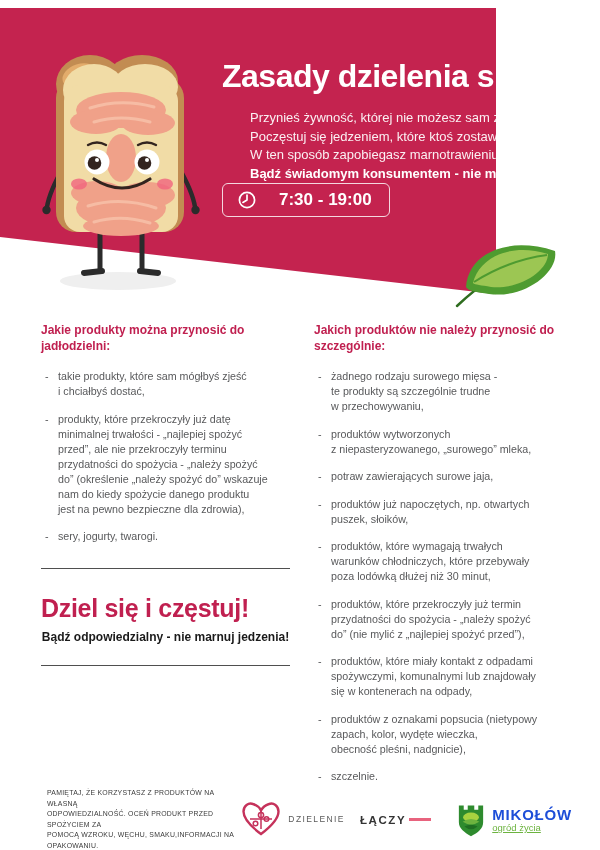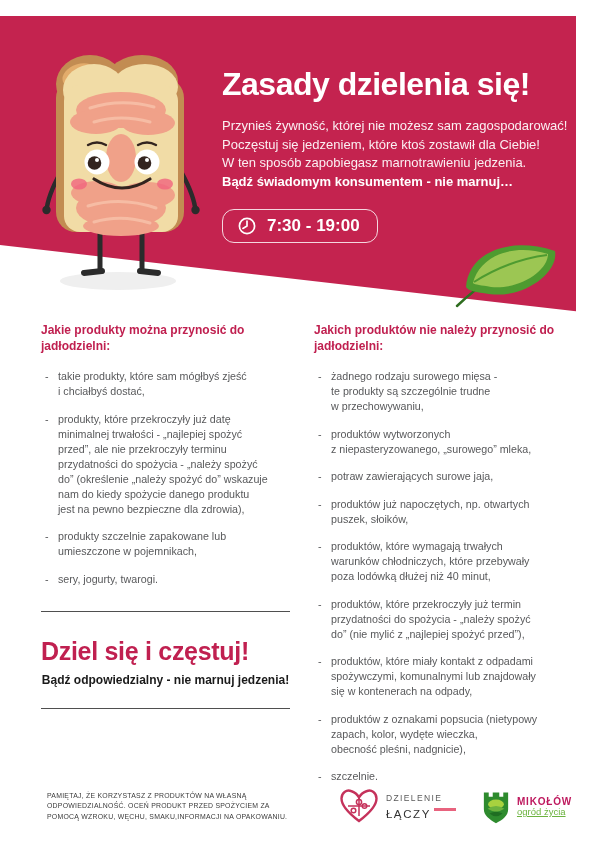--- a/index.html
+++ b/index.html
@@ -2,38 +2,39 @@
 <html><head>
 <meta charset="utf-8">
 <style>
   html,body { margin:0; padding:0; background:#888; }
   .poster {
     position:relative; width:600px; height:850px; background:#ffffff;
     overflow:hidden; font-family:"Liberation Sans", sans-serif; margin:0 auto;
   }
   
   .hero {
-    position:absolute; left:0; top:16px; width:576px; height:300px;
+    position:absolute; left:0; top:8px; width:496px; height:300px;
     background:#C4234F;
     clip-path:polygon(0 0, 600px 0, 600px 298px, 0 229px);
   }
   .hero-text { position:absolute; left:222px; top:50px; }
   .hero-title {
     margin:0 0 14px 0; font-size:32px; font-weight:bold; color:#ffffff;
     letter-spacing:-0.5px; white-space:nowrap;
   }
   .intro-line {
     font-size:13px; line-height:18.5px; color:rgba(255,255,255,0.93);
     white-space:nowrap;
+    margin-left:28px;
   }
   .intro-line.bold { font-weight:bold; color:#ffffff; }
   .time-badge {
-    display:inline-flex; align-items:center; gap:10px; margin-top:18px;
+    display:inline-flex; align-items:center; gap:22px; 
     padding:6px 17px 6px 14px; border:1.5px solid rgba(255,255,255,0.82);
-    border-radius:12px; color:#ffffff; font-size:17px; font-weight:bold;
+    border-radius:6px; color:#ffffff; font-size:17px; font-weight:bold;
   }
   
   .toast { position:absolute; left:36px; top:50px; }
   .leaf  { position:absolute; left:449px; top:227px; }
   
   .main { position:absolute; left:41px; top:322px; width:525px; display:flex; gap:24px; }
   .col-left  { width:249px; flex:none; }
   .col-right { width:252px; flex:none; }
   .col-heading {
     margin:0 0 15px 0; font-size:12px; line-height:16px; font-weight:bold;
@@ -57,26 +58,26 @@
   .footer {
     position:absolute; left:47px; top:788px; width:525px;
     display:flex; justify-content:space-between; align-items:center;
   }
   .disclaimer {
     width:268px; font-size:6.9px; line-height:10.5px; letter-spacing:0.25px;
     color:#3a3a3a; white-space:pre-line;
   }
   .logos { display:flex; gap:26px; align-items:center; }
   .logo { display:flex; gap:7px; align-items:center; }
-  .dz-text { display:flex; flex-direction:column; gap:5px; }
+  .dz-text { display:flex; gap:15px; }
   .dz-name { font-size:8.5px; letter-spacing:1.4px; color:#5a5a5a; }
-  .dz-lead { font-size:11.5px; font-weight:normal; letter-spacing:1.6px; color:#333; display:flex; align-items:flex-start; gap:3px; }
+  .dz-lead { font-size:11.5px; font-weight:bold; letter-spacing:1.6px; color:#333; display:flex; align-items:center; gap:3px; }
   .dz-underline { display:inline-block; width:22px; height:2.5px; background:#E8637E; }
   .mk-text { display:flex; flex-direction:column; gap:0px; }
-  .mk-name { font-size:10px; font-weight:bold; letter-spacing:0.8px; color:#be185d; }
+  .mk-name { font-size:15px; font-weight:bold; letter-spacing:0.8px; color:#1d4ed8; }
   .mk-tag  { font-size:9.5px; color:#6CB33F; margin-top:-1px;text-decoration:underline; }
 </style>
 </head>
 <body>
 
 <div class="poster">
 
   <div class="hero">
     <div class="hero-text">
       <h1 class="hero-title">Zasady dzielenia się!</h1>
@@ -170,35 +171,31 @@
           <li>
             <span class="txt">produkty, które przekroczyły już datę
 minimalnej trwałości - „najlepiej spożyć
 przed”, ale nie przekroczyły terminu
 przydatności do spożycia - „należy spożyć
 do” (określenie „należy spożyć do” wskazuje
 nam do kiedy spożycie danego produktu
 jest na pewno bezpieczne dla zdrowia),</span>
           </li>
           <li>
-            <span class="txt">produkty szczelnie zapakowane lub
-umieszczone w pojemnikach,</span>
-          </li>
-          <li>
             <span class="txt">sery, jogurty, twarogi.</span>
           </li>
         </ul>
       <hr class="divider">
       <div class="cta-heading">Dziel się i częstuj!</div>
       <div class="cta-sub">Bądź odpowiedzialny - nie marnuj jedzenia!</div>
       <hr class="divider second">
     </div>
     <div class="col-right">
       <h2 class="col-heading">Jakich produktów nie należy przynosić do
-jadłodzielni:</h2>
+szczególnie:</h2>
       <ul class="items">
 
       <li>
             <span class="txt">żadnego rodzaju surowego mięsa -
 te produkty są szczególnie trudne
 w przechowywaniu,</span>
           </li>
           <li>
             <span class="txt">produktów wytworzonych
 z niepasteryzowanego, „surowego” mleka,</span>
@@ -206,21 +203,21 @@
           <li>
             <span class="txt">potraw zawierających surowe jaja,</span>
           </li>
           <li>
             <span class="txt">produktów już napoczętych, np. otwartych
 puszek, słoików,</span>
           </li>
           <li>
             <span class="txt">produktów, które wymagają trwałych
 warunków chłodniczych, które przebywały
-poza lodówką dłużej niż 40 minut,</span>
+poza lodówką dłużej niż 30 minut,</span>
           </li>
           <li>
             <span class="txt">produktów, które przekroczyły już termin
 przydatności do spożycia - „należy spożyć
 do” (nie mylić z „najlepiej spożyć przed”),</span>
           </li>
           <li>
             <span class="txt">produktów, które miały kontakt z odpadami
 spożywczymi, komunalnymi lub znajdowały
 się w kontenerach na odpady,</span>

